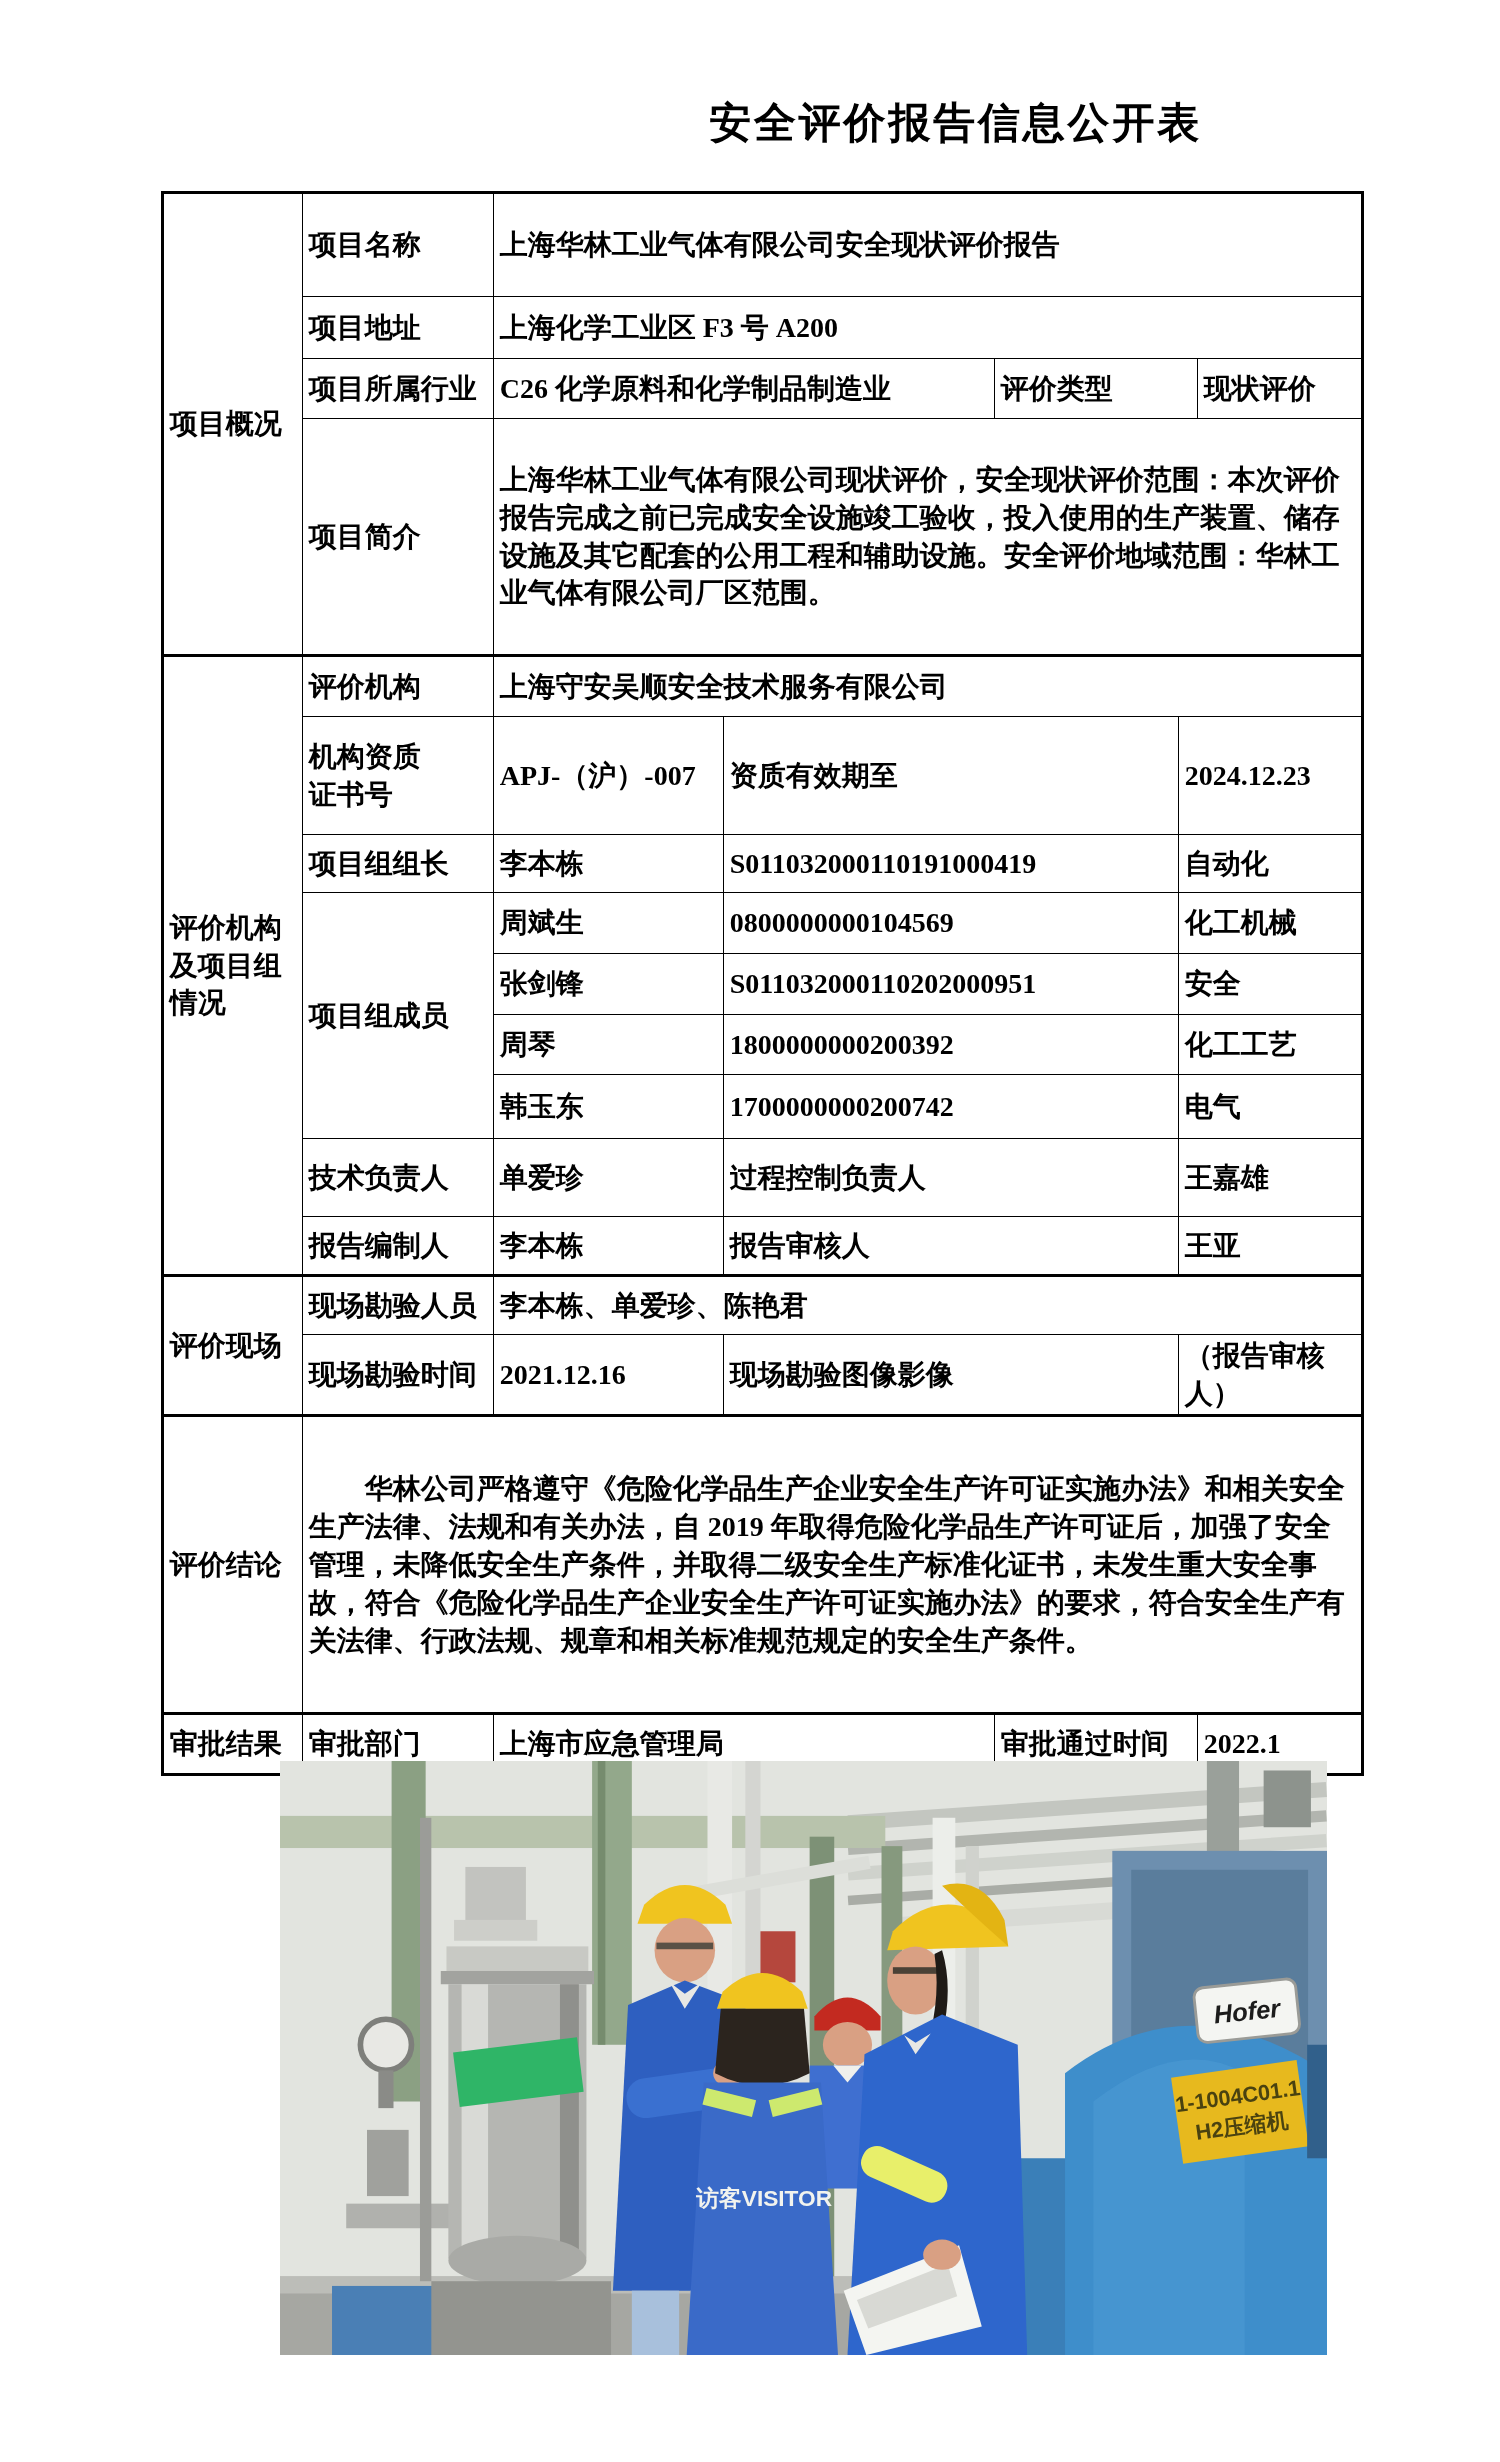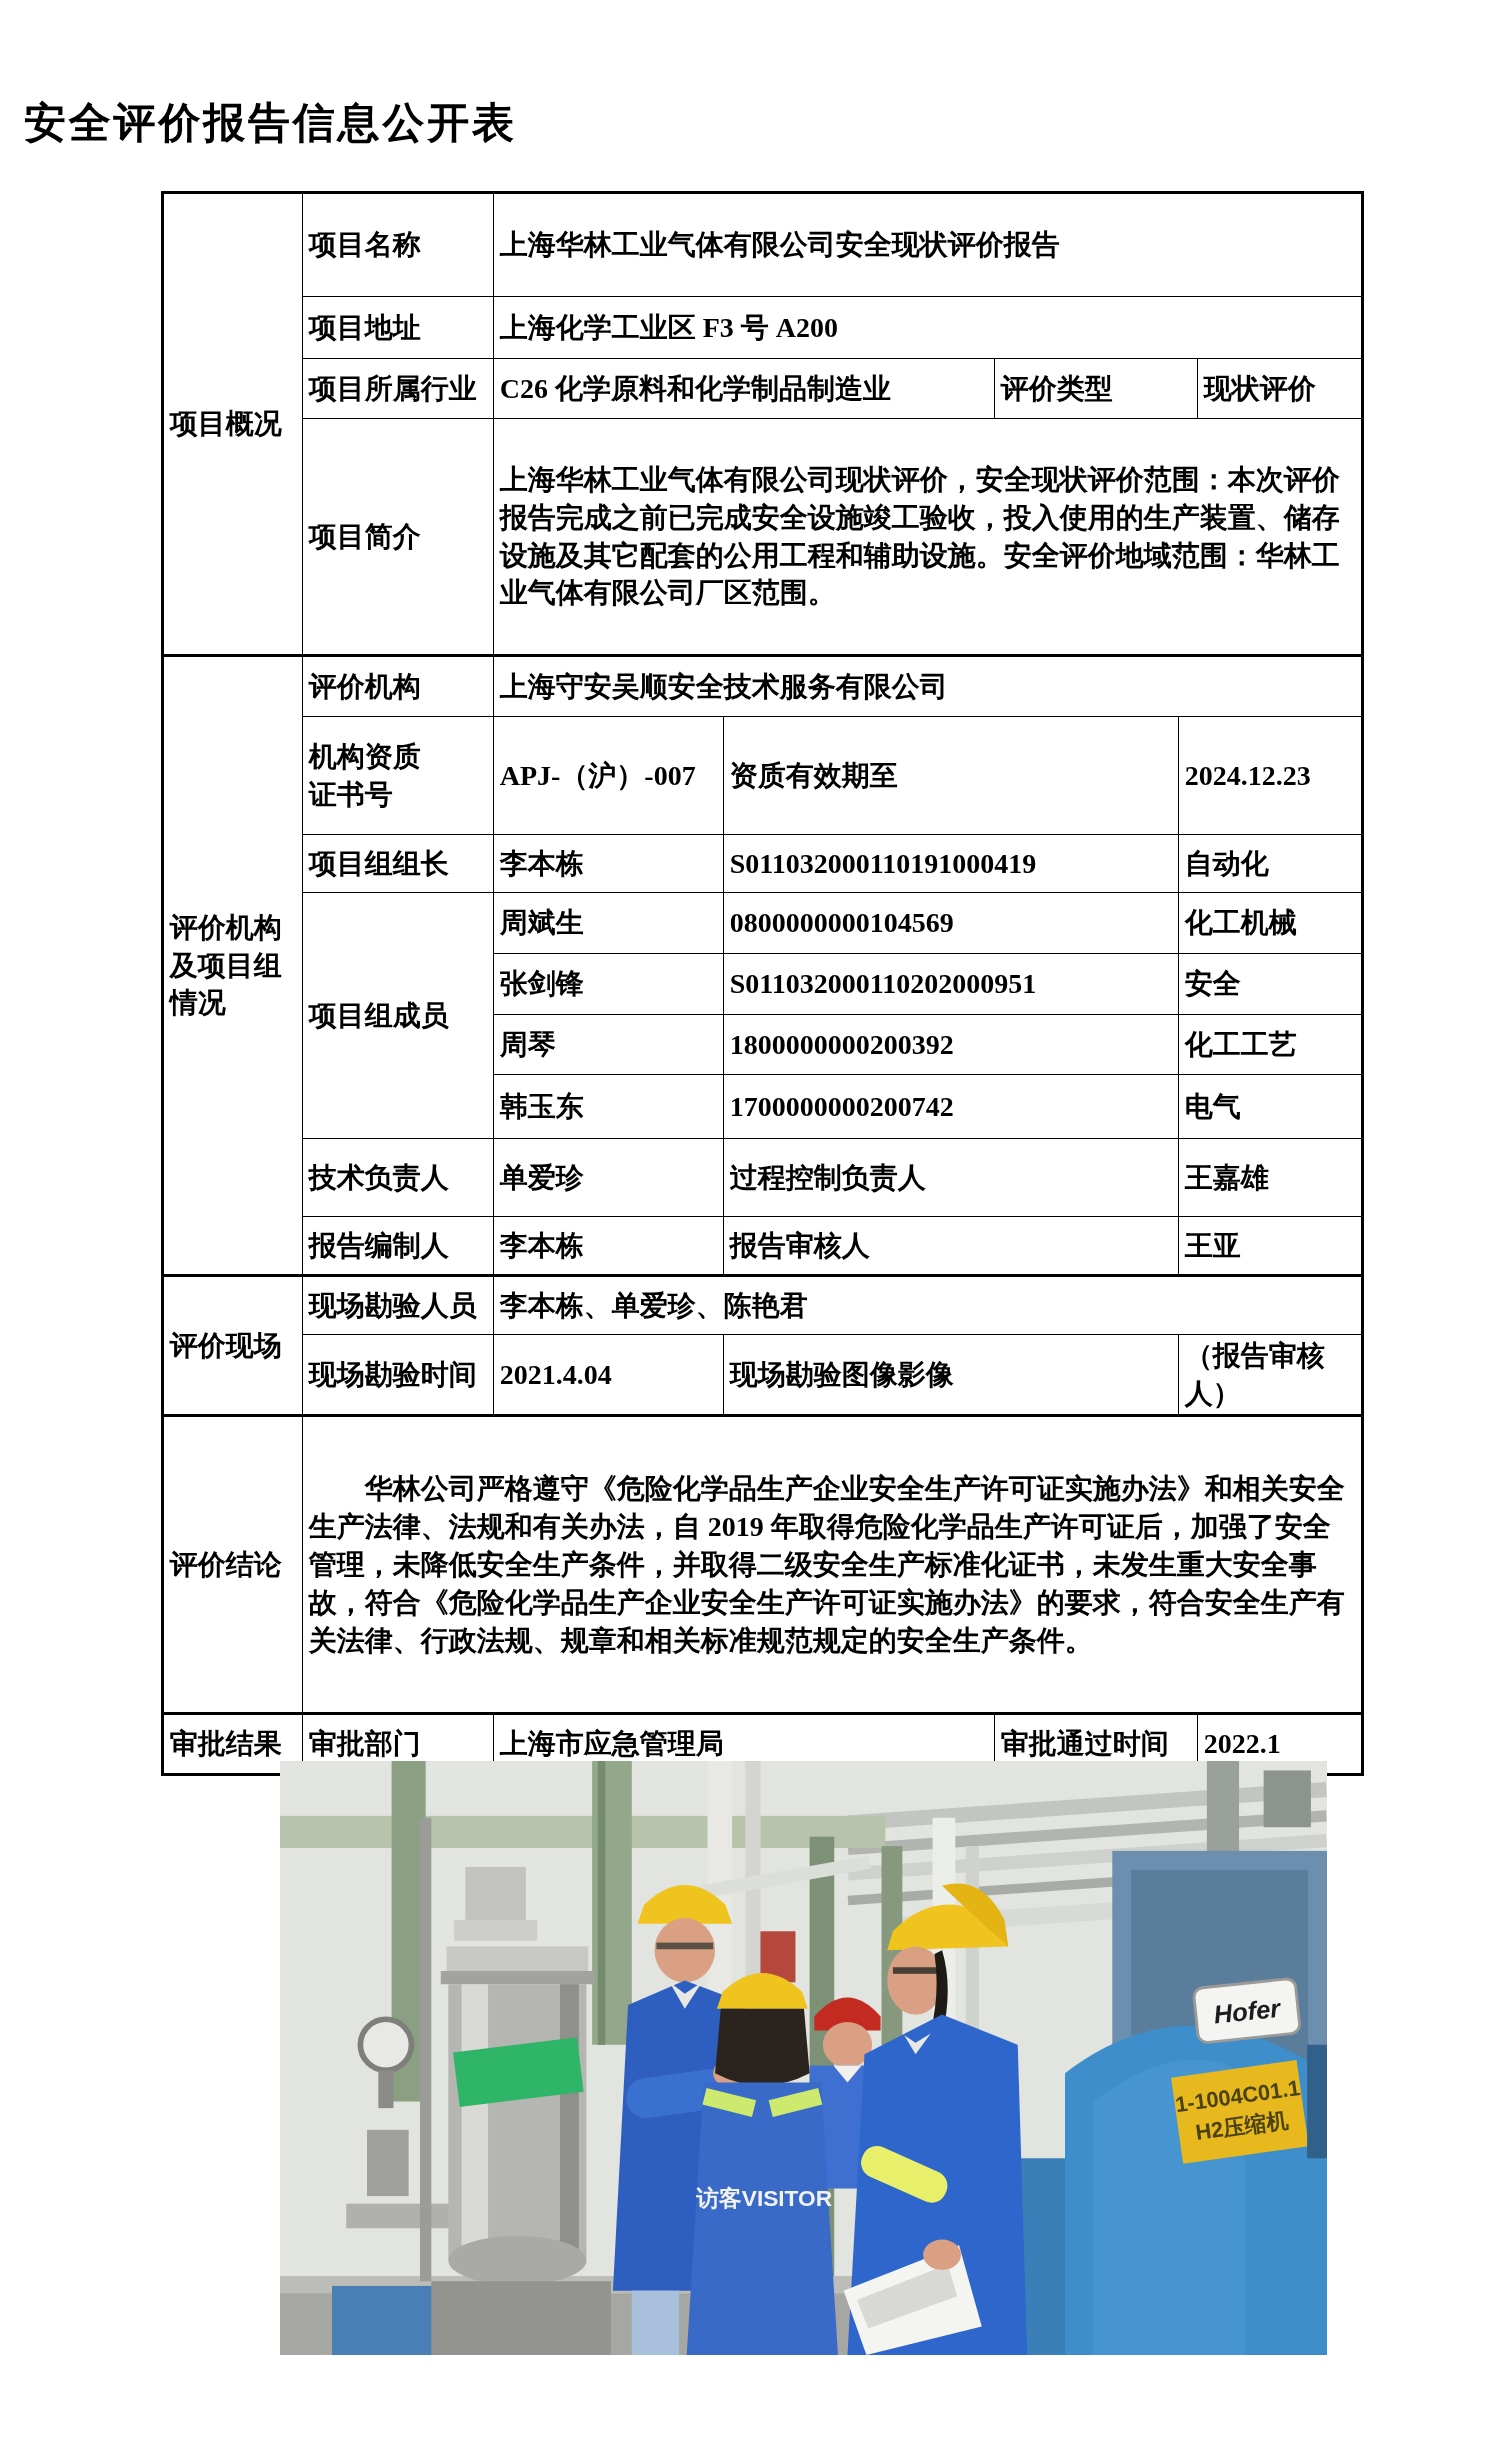--- a/index.html
+++ b/index.html
@@ -1,22 +1,22 @@
 <!DOCTYPE html>
 <html style="font-size:15px"><head>
 <meta charset="utf-8">
 <style>
   html,body{margin:0;padding:0;}
   body{
     width:1501px;height:2462px;position:relative;background:#ffffff;
     font-family:"Liberation Serif","DejaVu Serif",serif;color:#000;
   }
   .title{
-    position:absolute;top:95px;left:0;width:1202px;text-align:left;
-    font-size:42px;font-weight:bold;letter-spacing:2.8px;padding-left:24px;
+    position:absolute;top:95px;left:0;width:1202px;text-align:right;
+    font-size:42px;font-weight:bold;letter-spacing:2.8px;
   }
   table.doc{
     position:absolute;left:161px;top:191px;width:1201px;
     border-collapse:collapse;table-layout:fixed;
     border:3.8px solid #000;
   }
   table.doc td{
     border:1.9px solid #000;
     font-size:28px;font-weight:bold;text-align:left;vertical-align:middle;
     padding:1.9px 5.7px;overflow:hidden;line-height:1.35;
@@ -127,21 +127,21 @@
     <td colspan="2">报告审核人</td>
     <td colspan="2">王亚</td>
   </tr>
   <tr class="sec-top" style="height:59px">
     <td rowspan="2">评价现场</td>
     <td>现场勘验人员</td>
     <td colspan="5">李本栋、单爱珍、陈艳君</td>
   </tr>
   <tr style="height:60px">
     <td>现场勘验时间</td>
-    <td>2021.4.04</td>
+    <td>2021.12.16</td>
     <td colspan="2">现场勘验图像影像</td>
     <td colspan="2">（报告审核人）</td>
   </tr>
   <tr class="sec-top" style="height:298px">
     <td>评价结论</td>
     <td colspan="6" class="para-conclusion">华林公司严格遵守《危险化学品生产企业安全生产许可证实施办法》和相关安全生产法律、法规和有关办法，自 2019 年取得危险化学品生产许可证后，加强了安全管理，未降低安全生产条件，并取得二级安全生产标准化证书，未发生重大安全事故，符合《危险化学品生产企业安全生产许可证实施办法》的要求，符合安全生产有关法律、行政法规、规章和相关标准规范规定的安全生产条件。</td>
   </tr>
   <tr class="sec-top" style="height:61px">
     <td>审批结果</td>
     <td>审批部门</td>

